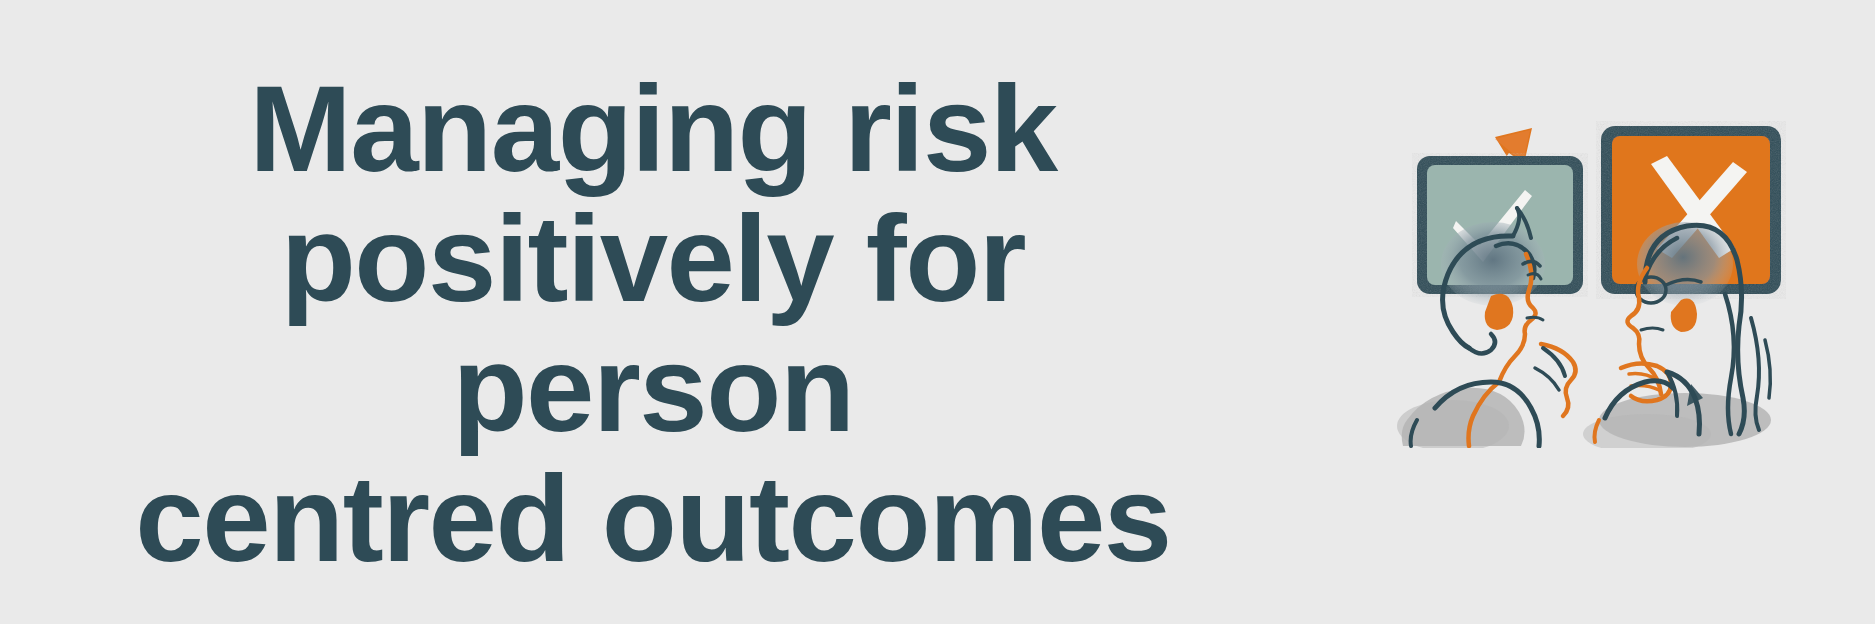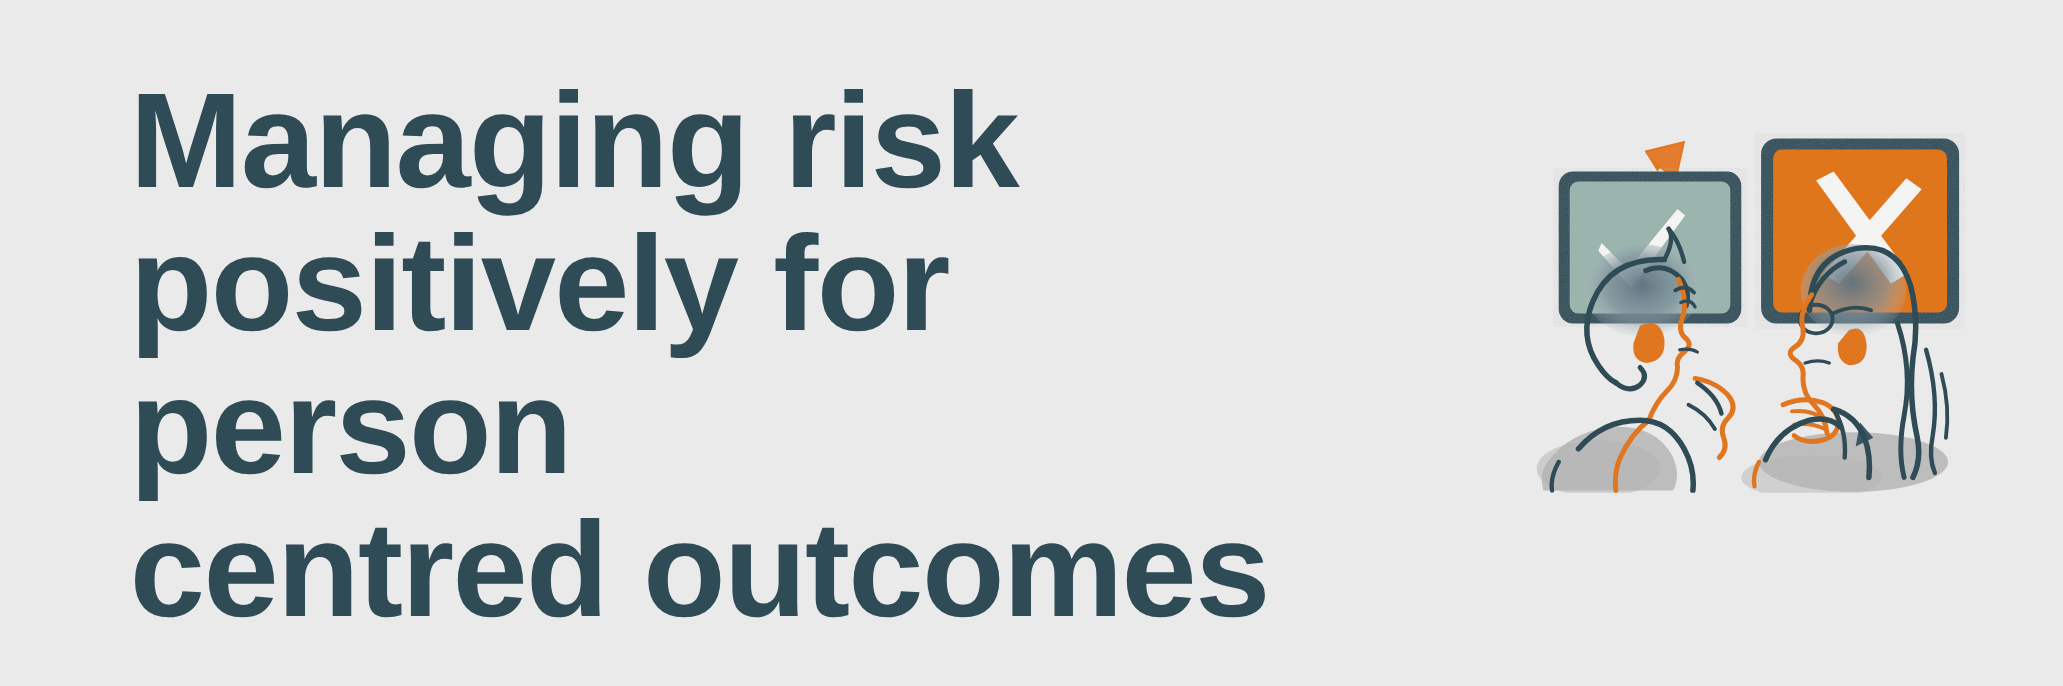--- a/index.html
+++ b/index.html
@@ -26,20 +26,21 @@
     top: 64px;
     width: 1070px;
     margin: 0;
     color: #2e4b56;
     font-family: "Liberation Sans", sans-serif;
     font-size: 123px;
     font-weight: 700;
     line-height: 130px;
     letter-spacing: -1.5px;
     white-space: pre-line;
+    text-align: center;
   }
   #illustration {
     position: absolute;
     left: 1395px;
     top: 68px;
     width: 400px;
     height: 380px;
   }
   #illustration svg {
     display: block;

